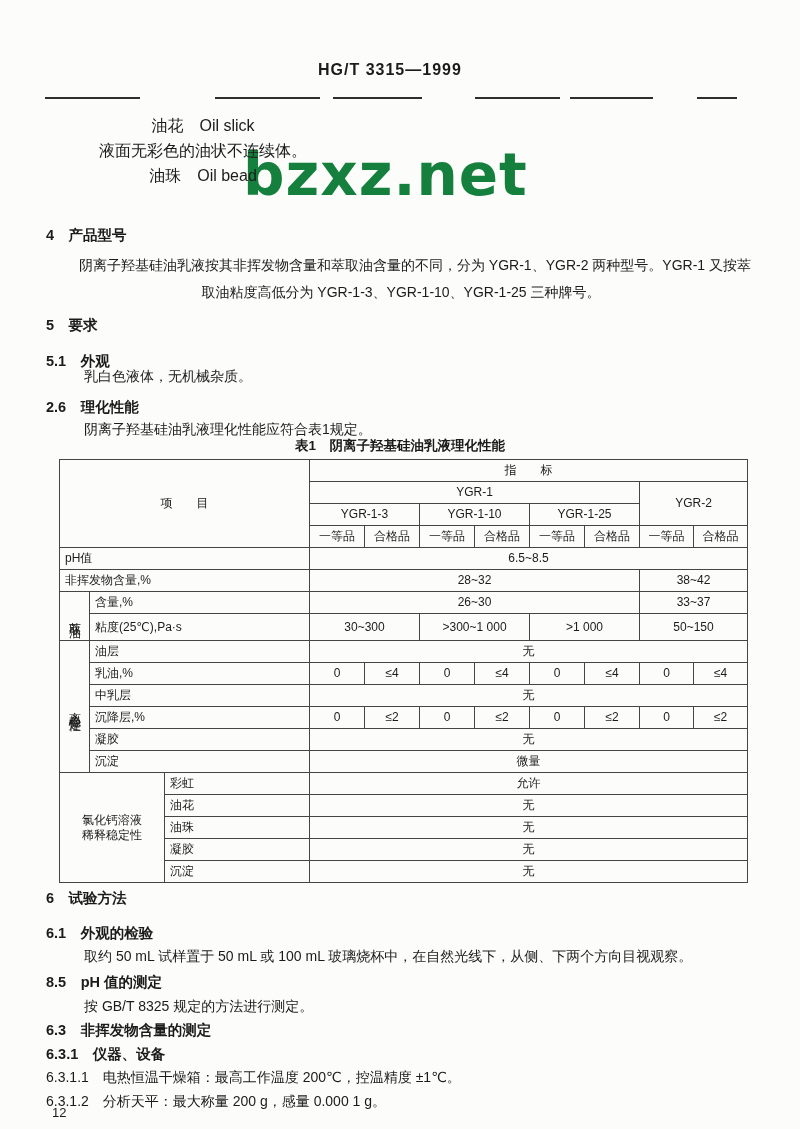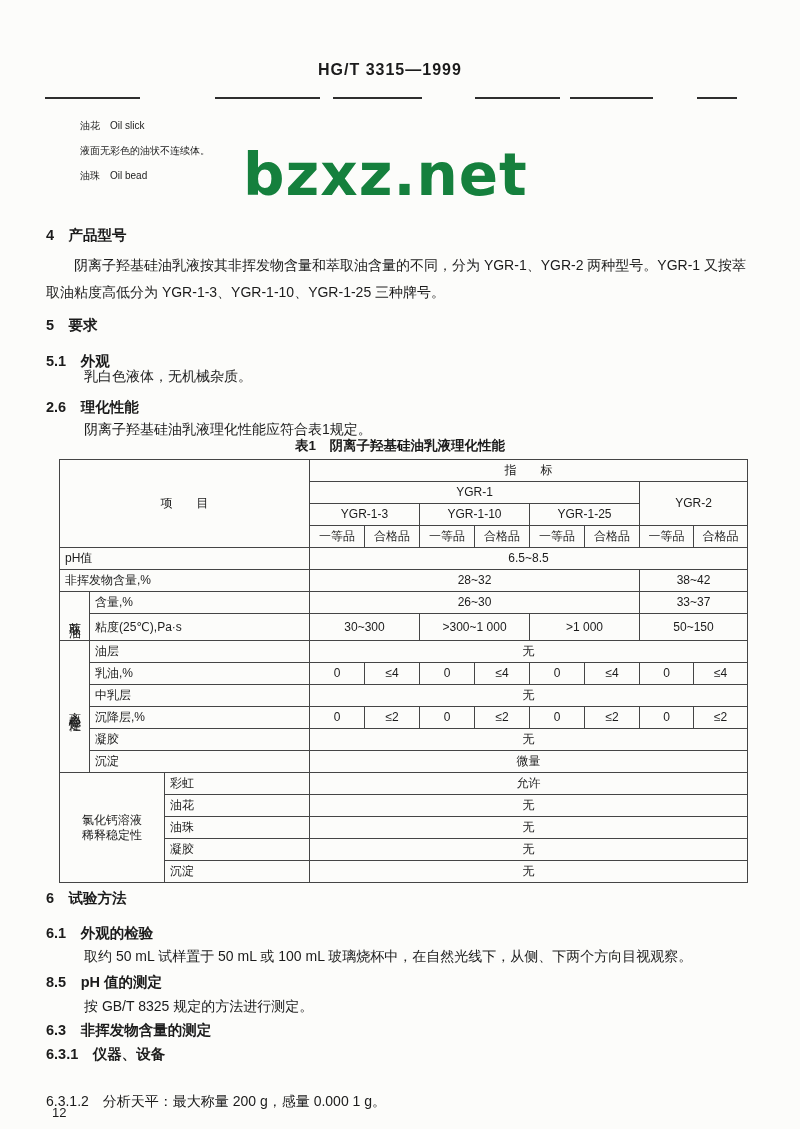--- a/index.html
+++ b/index.html
@@ -1,24 +1,24 @@
 <!DOCTYPE html>
 <html><head>
 <meta charset="utf-8">
 <style>
   html,body{margin:0;padding:0;background:#e8e8e8;}
   .page{
     position:relative;width:800px;height:1129px;margin:0 auto;
     background:#fcfcfa;color:#1b1b1b;overflow:hidden;
     font-family:"Liberation Sans","DejaVu Sans",sans-serif;
   }
-  .abs{position:absolute;}
+  .abs{position:absolute;text-align:center;}
   .std-code{left:318px;top:61px;font-size:16px;font-weight:bold;letter-spacing:1px;white-space:nowrap;}
   .rule{position:absolute;top:97px;height:2px;background:#2e2e2e;}
-  .defs{left:80px;top:113px;font-size:10px;line-height:25px;}
+  .defs{left:99px;top:113px;font-size:16px;line-height:25px;}
   .watermark{
     left:243px;top:141px;z-index:0;
     font-size:58px;font-weight:800;letter-spacing:1px;color:#15803d;
     font-family:"DejaVu Sans","Liberation Sans",sans-serif;white-space:nowrap;
   }
   .h1{font-size:14.5px;font-weight:600;white-space:nowrap;}
   .body-text{font-size:14px;white-space:nowrap;}
   .para{font-size:14px;line-height:27px;text-indent:2em;}
   .caption{left:0;right:0;text-align:center;top:437px;font-size:13.5px;font-weight:600;}
   table.spec{
@@ -197,17 +197,18 @@
     </tbody>
   </table>
 
   <div class="abs h1 z1" style="left:46px;top:889px;">6　试验方法</div>
   <div class="abs h1 z1" style="left:46px;top:924px;">6.1　外观的检验</div>
   <div class="abs body-text z1" style="left:84px;top:948px;">取约 50 mL 试样置于 50 mL 或 100 mL 玻璃烧杯中，在自然光线下，从侧、下两个方向目视观察。</div>
   <div class="abs h1 z1" style="left:46px;top:973px;">8.5　pH 值的测定</div>
   <div class="abs body-text z1" style="left:84px;top:998px;">按 GB/T  8325 规定的方法进行测定。</div>
   <div class="abs h1 z1" style="left:46px;top:1021px;">6.3　非挥发物含量的测定</div>
   <div class="abs h1 z1" style="left:46px;top:1045px;">6.3.1　仪器、设备</div>
+  <div class="abs body-text z1" style="left:46px;top:1069px;">6.3.1.1　电热恒温干燥箱：最高工作温度 200℃，控温精度 ±1℃。</div>
   <div class="abs body-text z1" style="left:46px;top:1093px;">6.3.1.2　分析天平：最大称量 200 g，感量 0.000 1 g。</div>
 
   <div class="abs pagenum z1">12</div>
 
 </div>
 
 </body></html>

